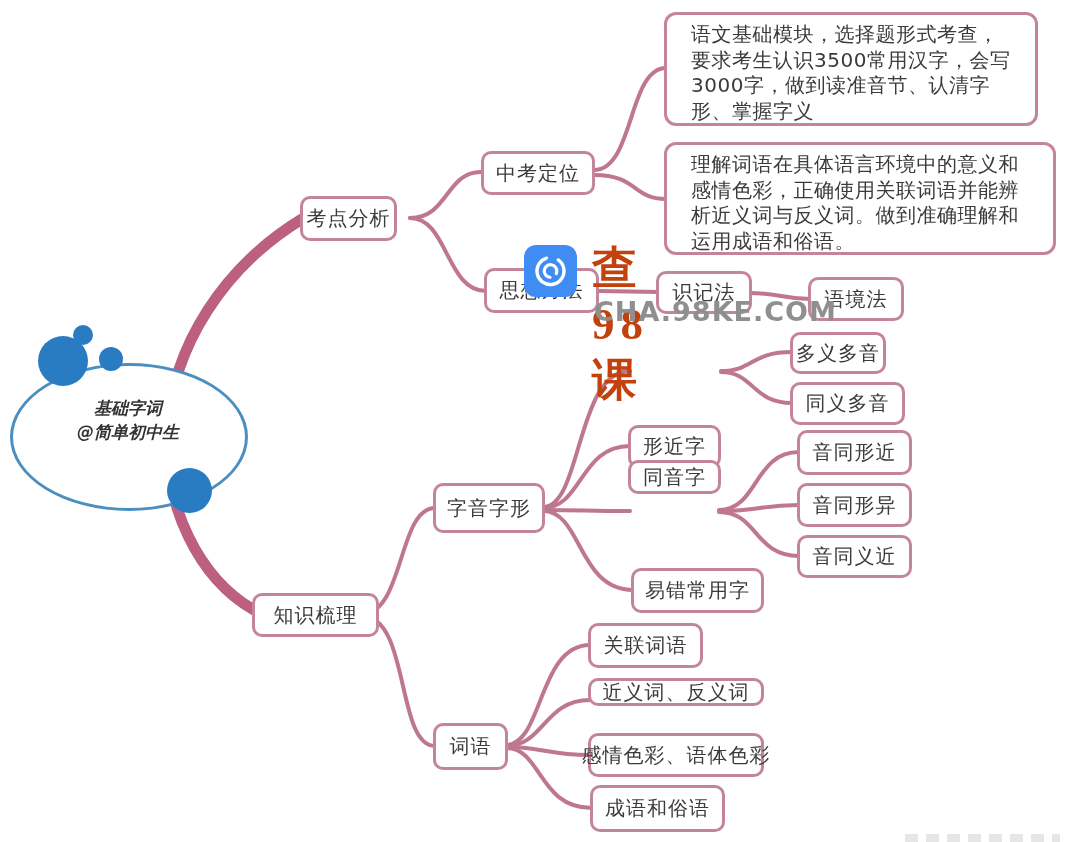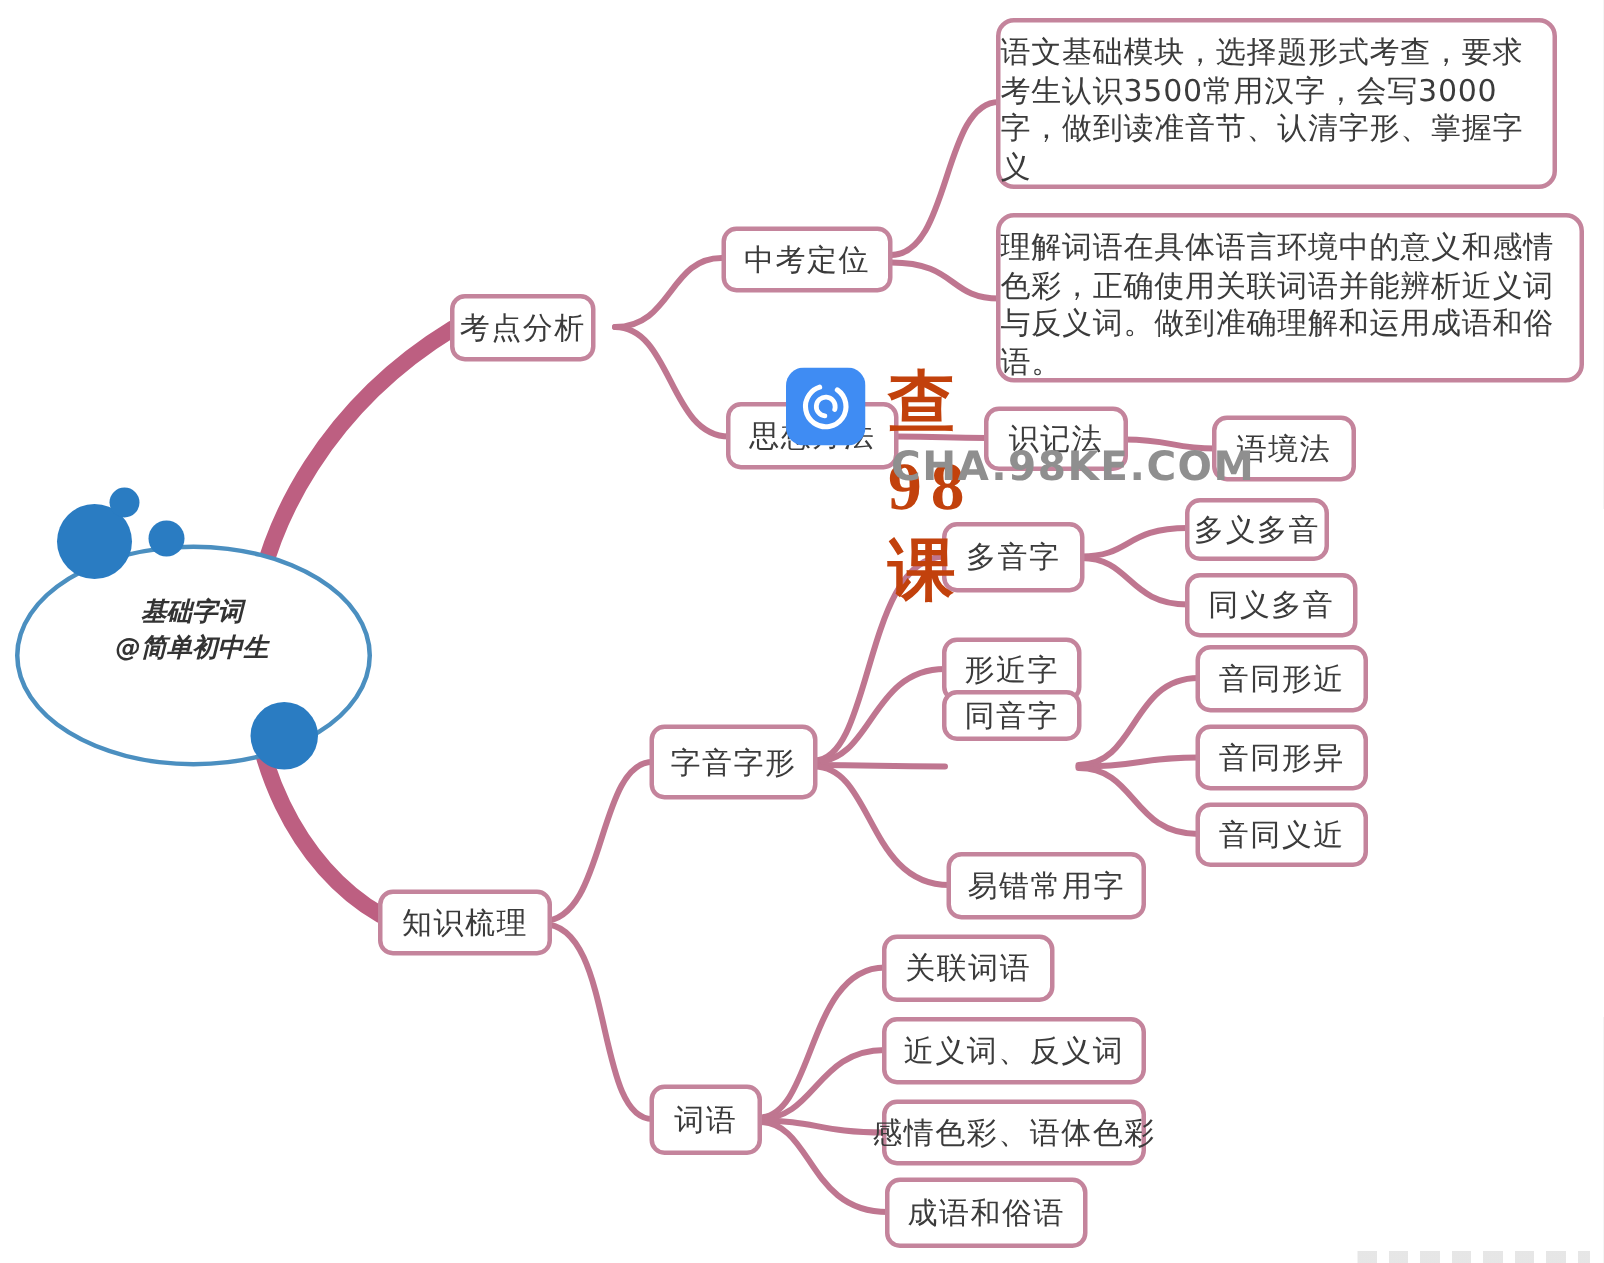--- a/index.html
+++ b/index.html
@@ -22,21 +22,21 @@
   }
   .root-text span{display:block;}
   .node{
     position:absolute;box-sizing:border-box;z-index:10;
     border:3px solid #c4849c;border-radius:10px;background:#fff;
     display:flex;align-items:center;justify-content:center;
     font-size:20px;color:#3b3b3b;letter-spacing:1px;white-space:nowrap;
   }
   .para{
     justify-content:flex-start;align-items:flex-start;text-align:left;
-    padding:7px 0;line-height:1.28;border-radius:12px;white-space:normal;
+    padding:7px 24px;line-height:1.28;border-radius:12px;white-space:normal;
     letter-spacing:0.5px;
   }
   .watermark{position:absolute;z-index:50;}
   .wm-logo{position:absolute;left:524px;top:245px;width:53px;height:52px;z-index:51;}
   .wm-title{
     position:absolute;left:592px;top:238px;z-index:51;
     font-family:Liberation Serif, serif;
     font-weight:bold;font-size:45px;color:#c2410c;letter-spacing:6px;
   }
   .wm-url{
@@ -113,28 +113,25 @@
   <div class="node" style="left:484px;top:268px;width:115px;height:45px">
     <span>思想方法</span>
   </div>
   <div class="node" style="left:656px;top:271px;width:96px;height:43px">
     <span>识记法</span>
   </div>
   <div class="node" style="left:808px;top:277px;width:96px;height:44px">
     <span>语境法</span>
   </div>
 
-  <div class="node" style="left:252px;top:593px;width:116px;height:44px">
+  <div class="node" style="left:252px;top:593px;width:127px;height:44px">
     <span>知识梳理</span>
   </div>
   <div class="node" style="left:433px;top:483px;width:112px;height:50px">
     <span>字音字形</span>
-  </div>
-  <div class="node" style="left:628px;top:348px;width:95px;height:47px">
-    <span>多音字</span>
   </div>
   <div class="node" style="left:790px;top:332px;width:96px;height:42px">
     <span>多义多音</span>
   </div>
   <div class="node" style="left:790px;top:382px;width:115px;height:43px">
     <span>同义多音</span>
   </div>
   <div class="node" style="left:628px;top:425px;width:93px;height:43px">
     <span>形近字</span>
   </div>
@@ -152,21 +149,21 @@
   </div>
   <div class="node" style="left:631px;top:568px;width:133px;height:45px">
     <span>易错常用字</span>
   </div>
   <div class="node" style="left:433px;top:723px;width:75px;height:47px">
     <span>词语</span>
   </div>
   <div class="node" style="left:588px;top:623px;width:115px;height:45px">
     <span>关联词语</span>
   </div>
-  <div class="node" style="left:588px;top:678px;width:176px;height:45px">
+  <div class="node" style="left:588px;top:678px;width:176px;height:28px">
     <span>近义词、反义词</span>
   </div>
   <div class="node" style="left:588px;top:733px;width:176px;height:44px">
     <span>感情色彩、语体色彩</span>
   </div>
   <div class="node" style="left:590px;top:785px;width:135px;height:47px">
     <span>成语和俗语</span>
   </div>
 
   <div class="watermark">

